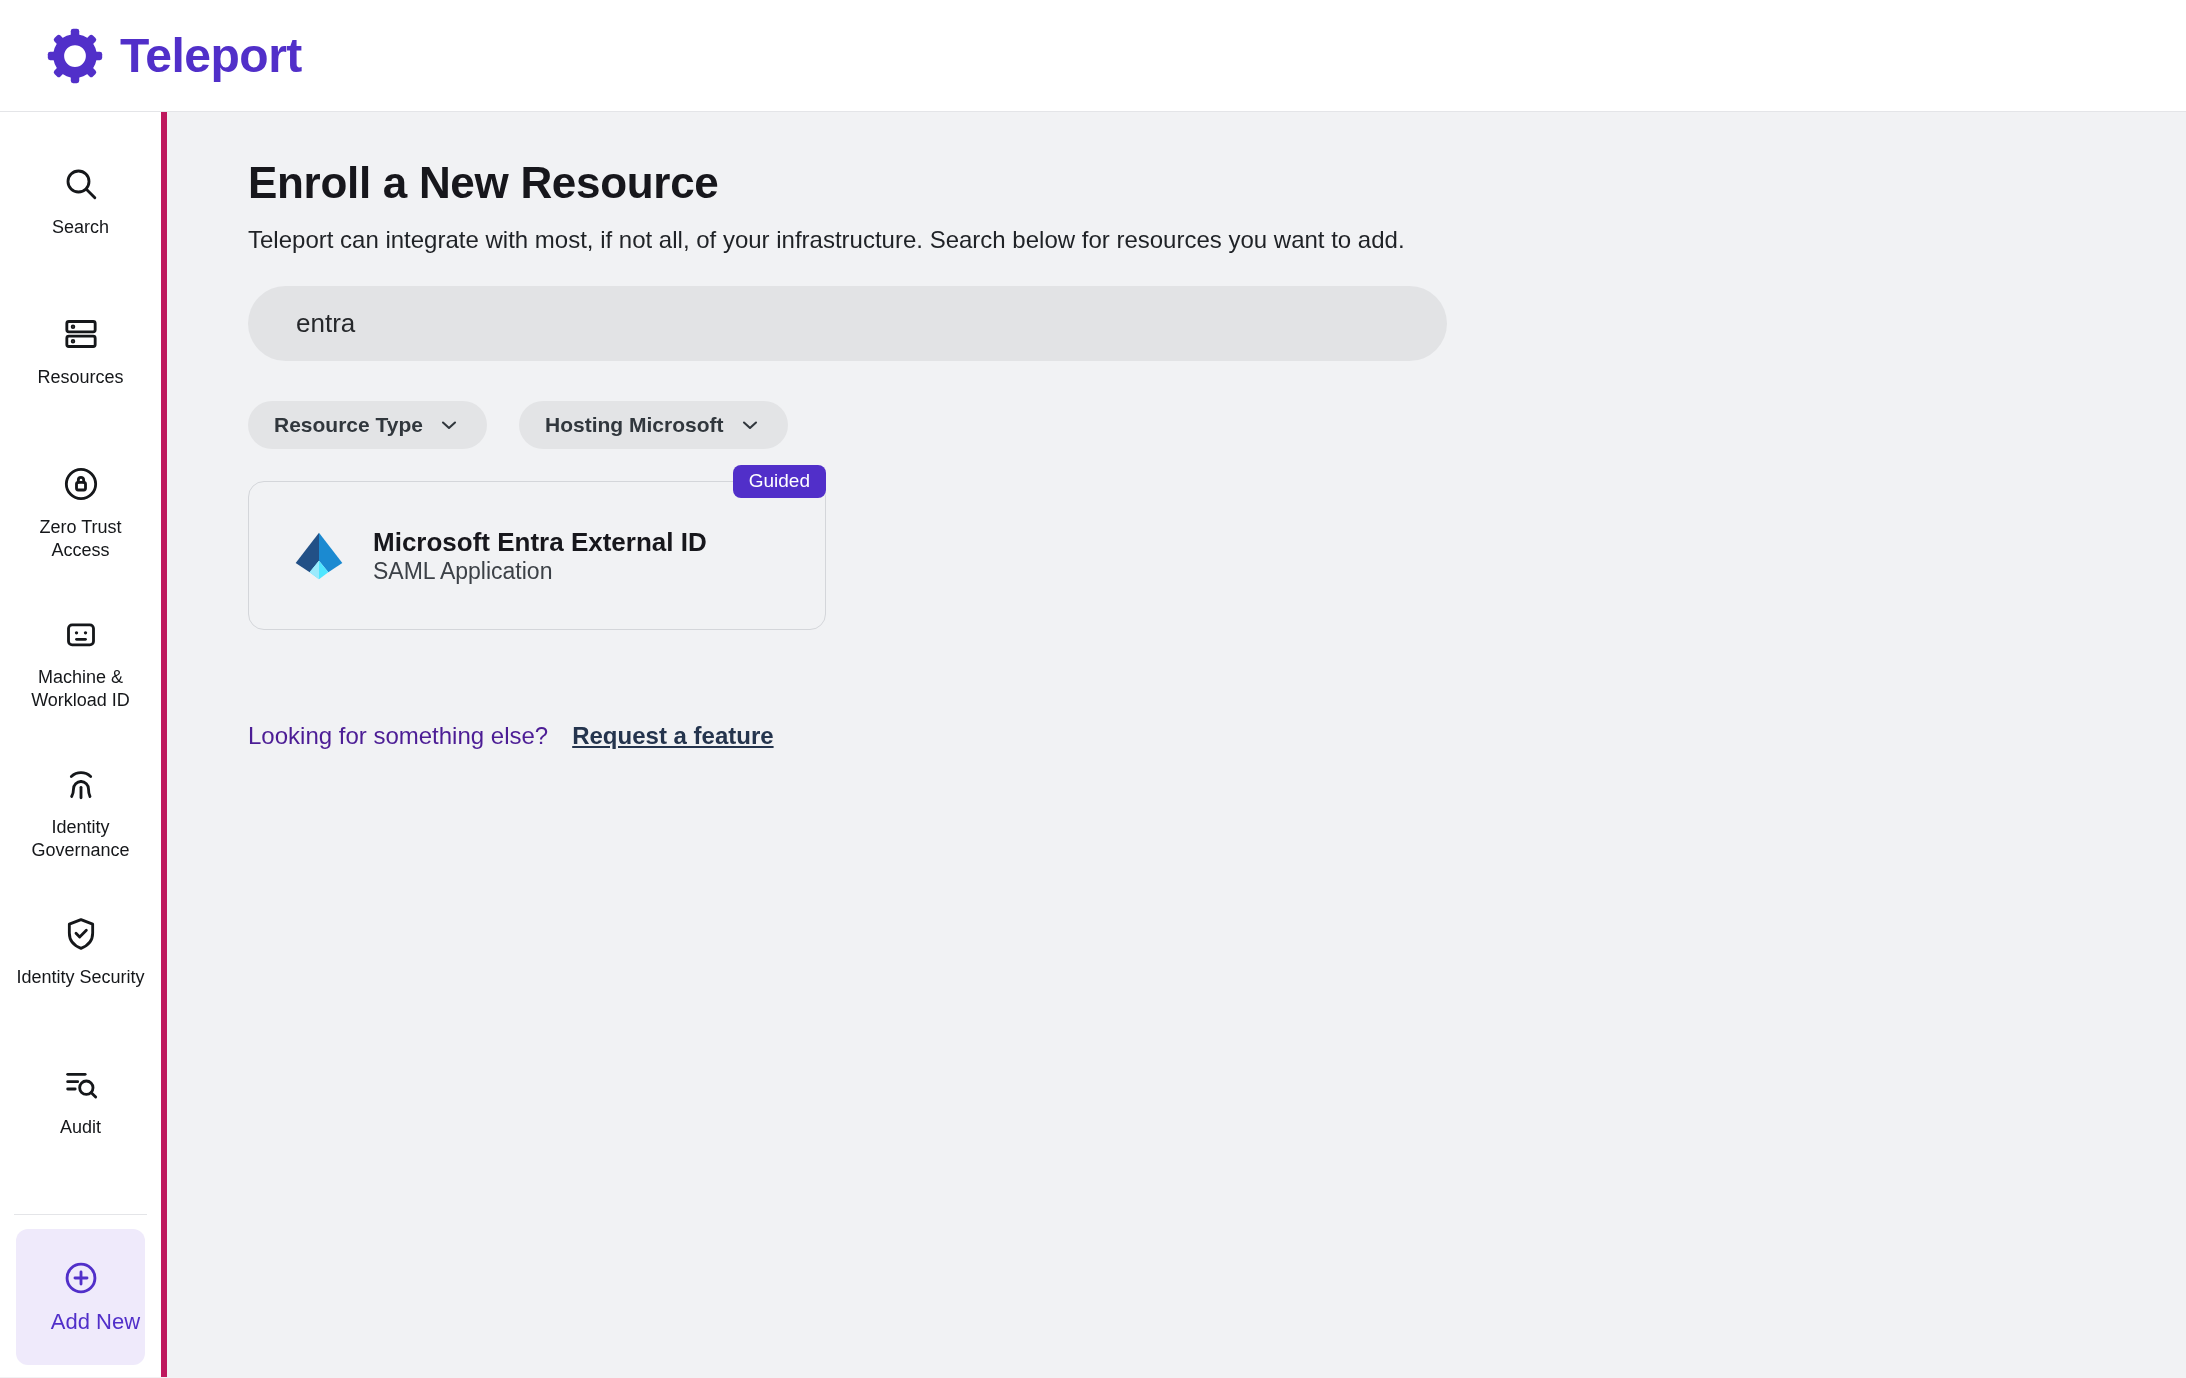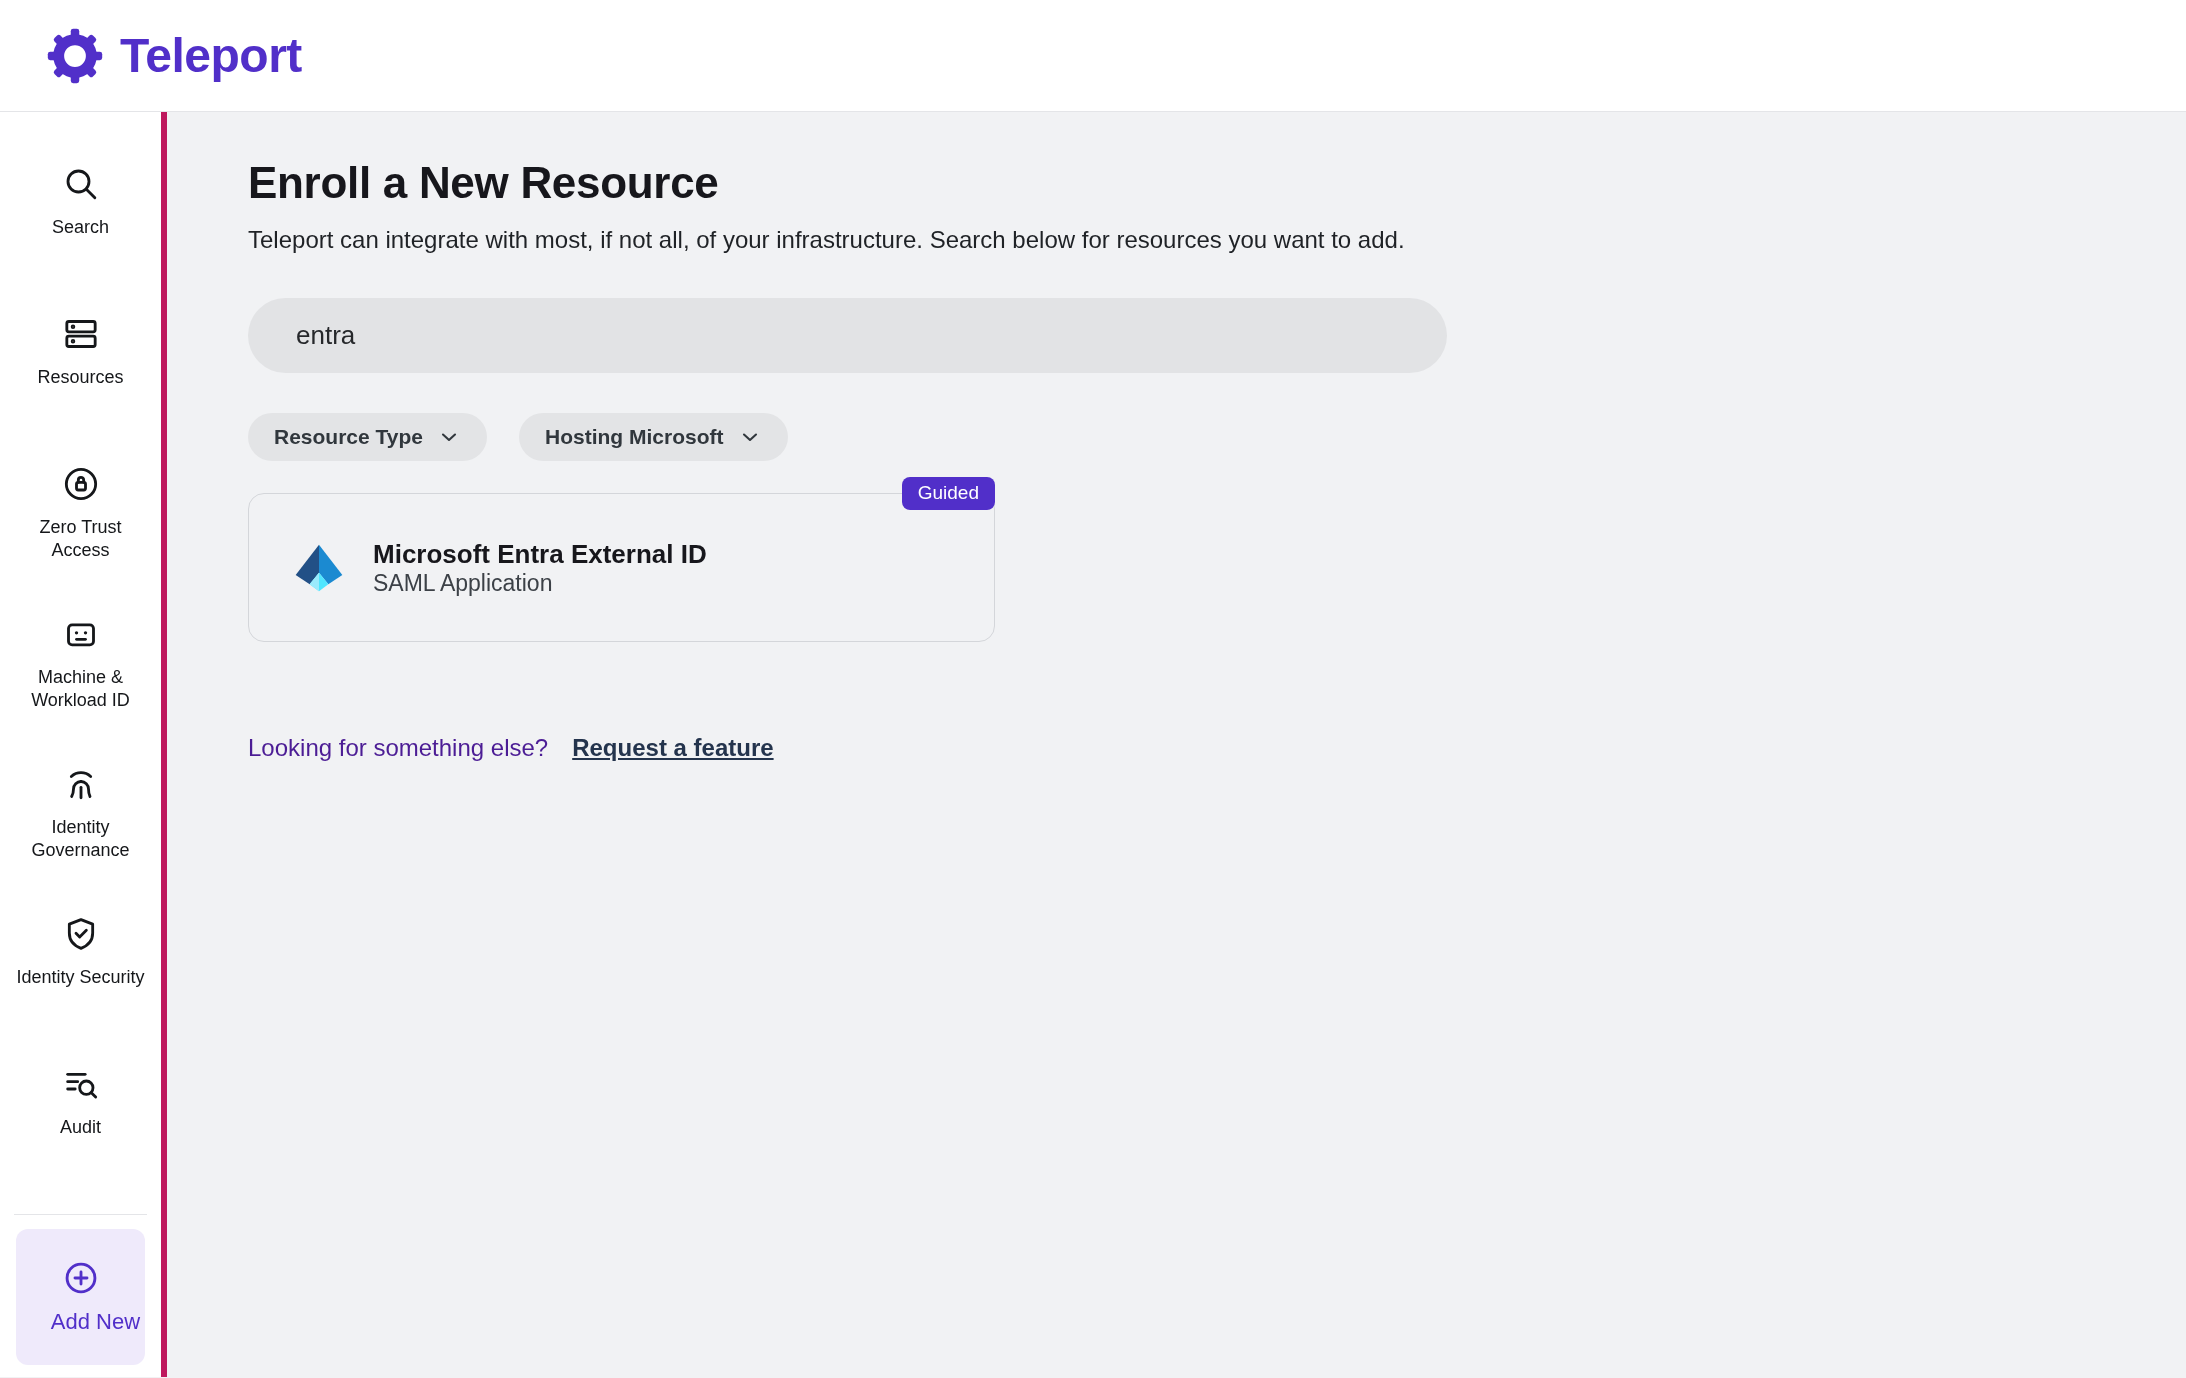--- a/index.html
+++ b/index.html
@@ -40,35 +40,35 @@
     gap: 12px; cursor: pointer;
   }
   .add-new-label { color: #512FC9; font-size: 22px; font-weight: 500; margin-left: 30px; }
 
   
   .content { flex: 1; padding: 46px 60px 0 81px; }
   .page-title { margin: 0; font-size: 44px; font-weight: 700; color: #17171c; letter-spacing: -0.3px; }
   .page-subtitle { margin: 18px 0 0; font-size: 24px; color: #1f2226; }
 
   .search-pill {
-    display: block; width: 1199px; height: 75px; margin-top: 44px;
+    display: block; width: 1199px; height: 75px; margin-top: 32px;
     background: #e2e3e5; border: none; border-radius: 38px;
     padding: 0 48px; font-size: 26px; color: #26282b; outline: none;
     font-family: "Liberation Sans", sans-serif;
   }
 
   .filters { display: flex; gap: 32px; margin-top: 40px; }
   .filter-btn {
     height: 48px; padding: 0 26px; background: #e3e4e6; border: none; border-radius: 24px;
     display: inline-flex; align-items: center; gap: 14px; cursor: pointer;
     font-family: "Liberation Sans", sans-serif; font-size: 21px; font-weight: 700; color: #31373d;
   }
 
   .result-card {
-    position: relative; width: 747px; height: 149px; margin-top: 32px;
+    position: relative; width: 578px; height: 149px; margin-top: 32px;
     border: 1px solid #d4d6da; border-radius: 16px;
     display: flex; align-items: center; gap: 26px; padding-left: 42px; cursor: pointer;
   }
   .guided-badge {
     position: absolute; top: -17px; right: -1px;
     background: #512FC9; color: #ffffff; font-size: 19px;
     padding: 6px 16px; border-radius: 8px; line-height: 1.1;
   }
   .card-text { display: flex; flex-direction: column; }
   .card-title { font-size: 26px; font-weight: 700; color: #17171c; }

